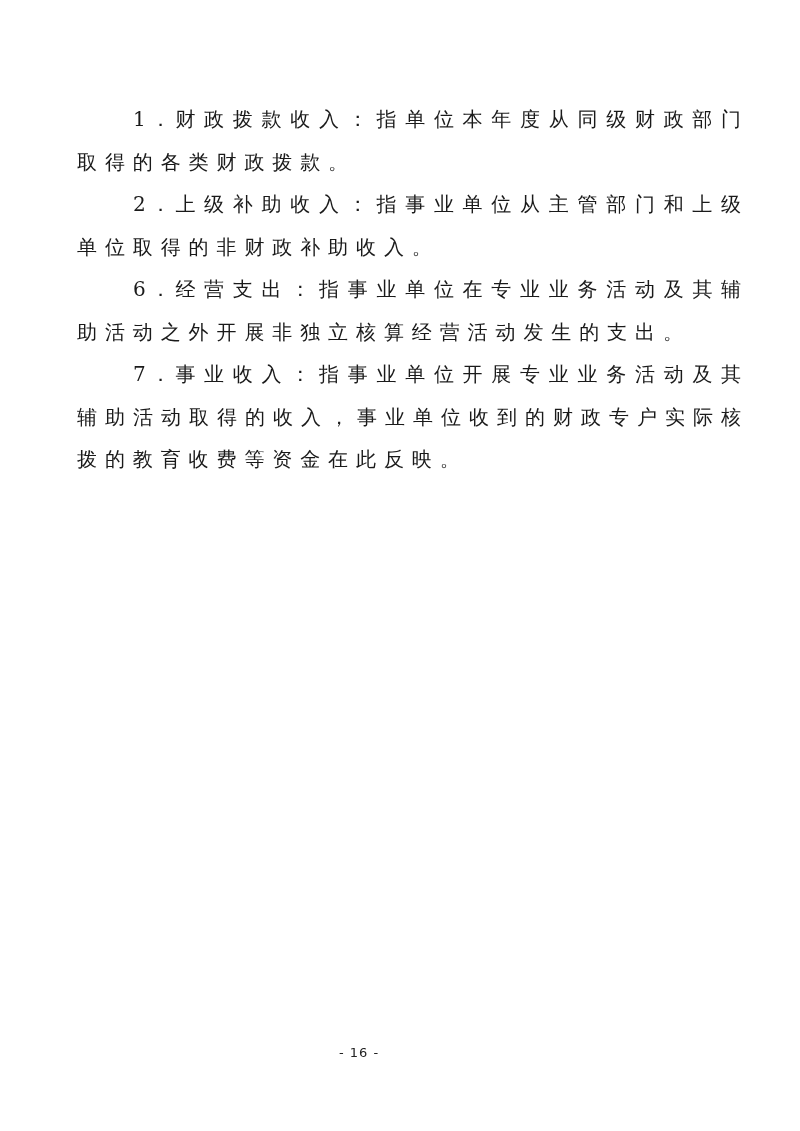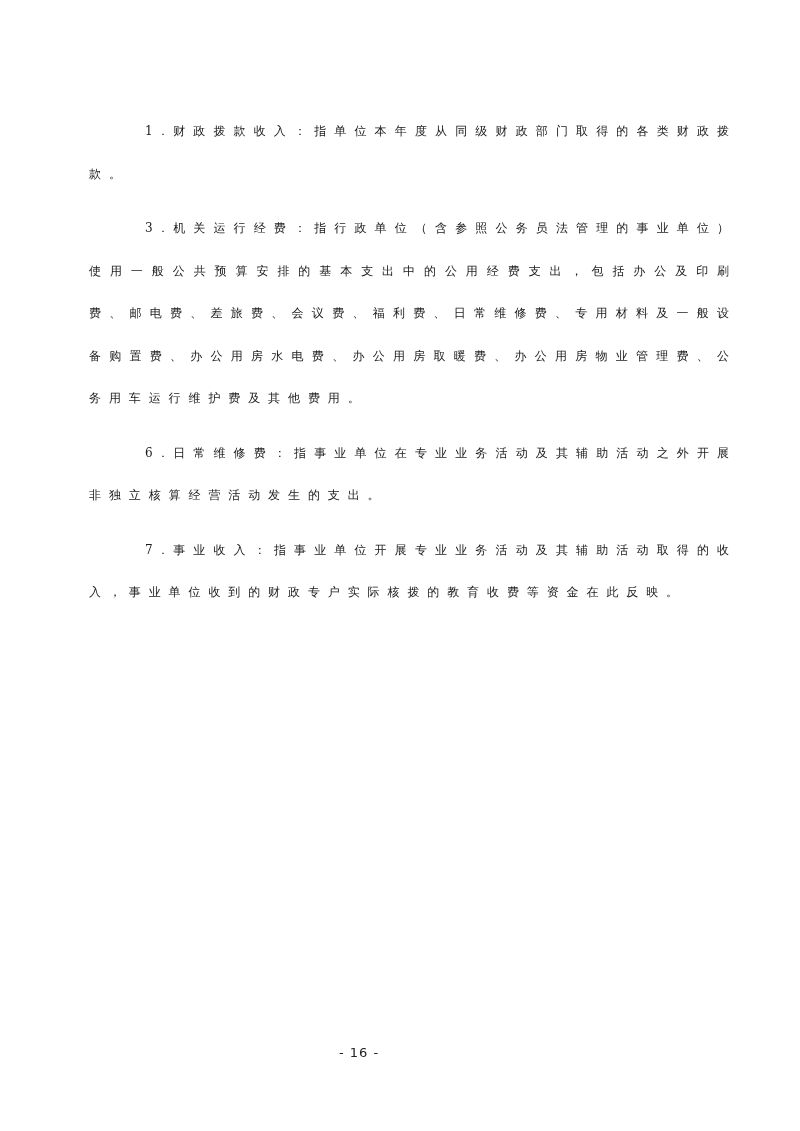--- a/index.html
+++ b/index.html
@@ -15,23 +15,23 @@
     font-family: "DejaVu Serif", "Liberation Serif", serif;
     color: #1a1a1a;
   }
   .page {
     position: absolute;
     left: 77px;
     top: 98px;
     width: 672px;
   }
   .para {
-    margin: 12px;
+    margin: 0;
     padding: 0;
-    font-size: 12px;
+    font-size: 20px;
     line-height: 42.5px;
     letter-spacing: 7.9px;
     text-indent: 56px;
     text-align: justify;
     text-align-last: left;
     word-break: break-all;
     white-space: normal;
   }
   .para .num {
     letter-spacing: 4px;
@@ -46,18 +46,18 @@
     font-size: 13px;
     letter-spacing: 1px;
     color: #222;
   }
 </style>
 </head>
 <body>
 
 <div class="page">
   <p class="para"><span class="num">1．</span><span>财政拨款收入：</span><span>指单位本年度从同级财政部门取得的各类财政拨款。</span></p>
-  <p class="para"><span class="num">3．</span><span>机关运行经费：</span><span>指行政单位（含参照公务员法管理的事业单位）使用一般公共预算安排的基本支出中的公用经费支出，包括办公及印刷费、邮电费、差旅费、会议费、福利费、日常维修费、专用材料及一般设备购置费、办公用房水电费、办公用房取暖费、办公用房物业管理费、公务用车运行维护费及其他费用。</span></p>
-  <p class="para"><span class="num">6．</span><span>日常维修费：</span><span>指事业单位在专业业务活动及其辅助活动之外开展非独立核算经营活动发生的支出。</span></p>
+  <p class="para"><span class="num">2．</span><span>上级补助收入：</span><span>指事业单位从主管部门和上级单位取得的非财政补助收入。</span></p>
+  <p class="para"><span class="num">6．</span><span>经营支出：</span><span>指事业单位在专业业务活动及其辅助活动之外开展非独立核算经营活动发生的支出。</span></p>
   <p class="para"><span class="num">7．</span><span>事业收入：</span><span>指事业单位开展专业业务活动及其辅助活动取得的收入，事业单位收到的财政专户实际核拨的教育收费等资金在此反映。</span></p>
 </div>
 
 <div class="page-number">- 16 -</div>
 
 </body></html>

